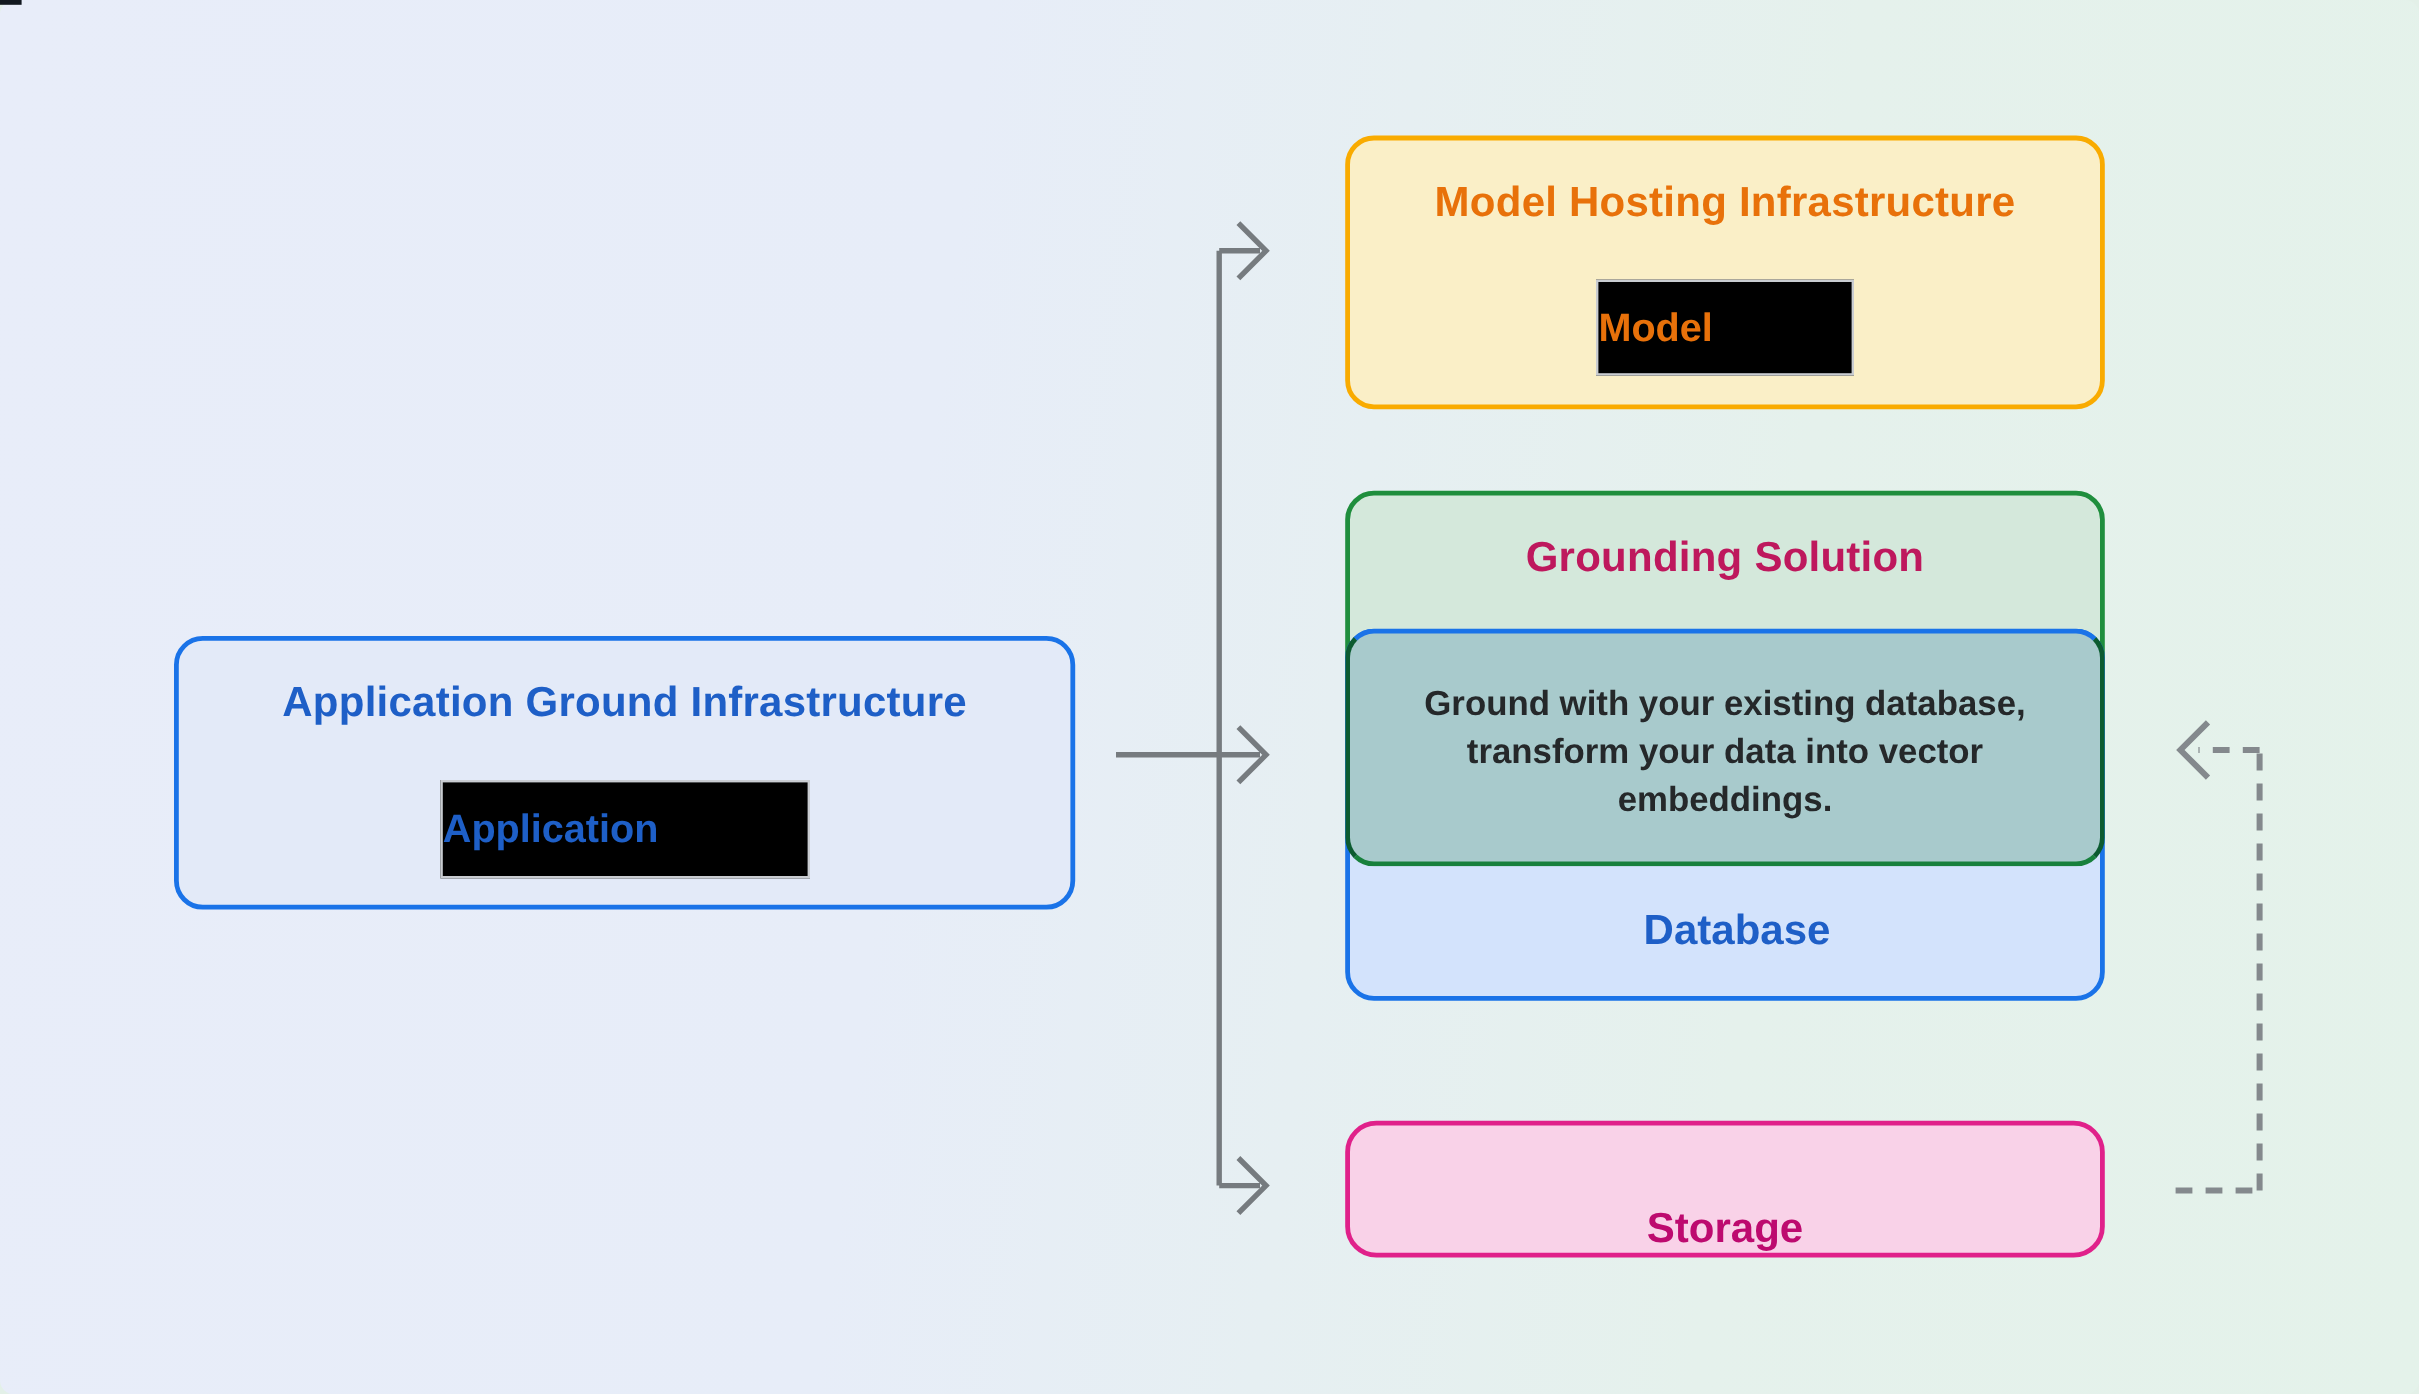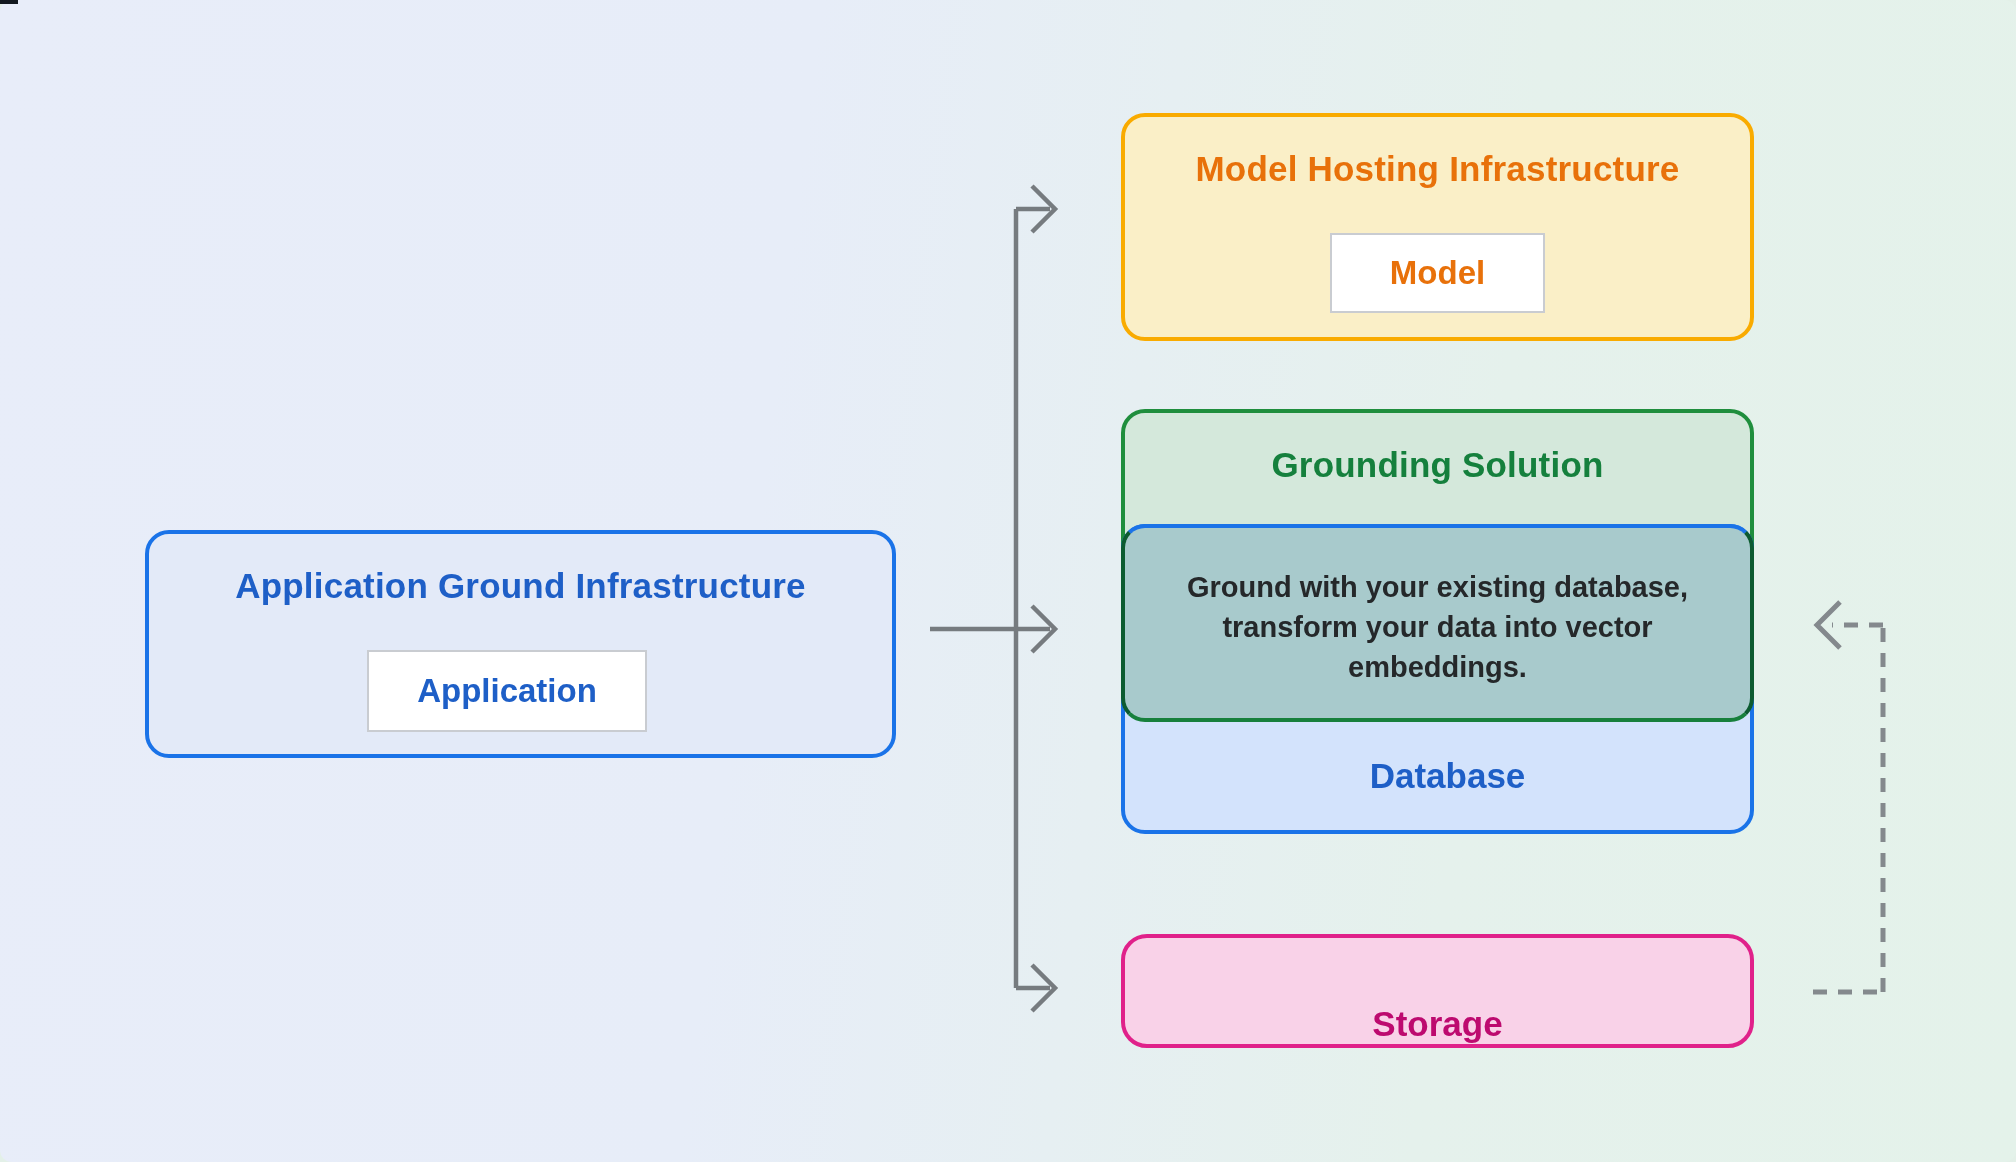--- a/index.html
+++ b/index.html
@@ -21,38 +21,38 @@
   .box-title{
     text-align:center;font-weight:bold;font-size:35px;letter-spacing:0.2px;
   }
   
   .app-box{
     left:145px;top:530px;width:751px;height:228px;
     background:#E3EAF8;border:4px solid #1A73E8;
   }
   .app-box .box-title{color:#1E5FC7;padding-top:32px;}
   .chip{
-    position:absolute;box-sizing:border-box;background:#ffffff;border:2px solid #C9CCD1;
-    display:flex;align-items:center;justify-content:center;
+    position:absolute;box-sizing:border-box;background:#000000;border:2px solid #C9CCD1;
+    display:flex;align-items:center;
     font-weight:bold;font-size:33px;
   }
-  .app-chip{left:218px;top:116px;width:280px;height:82px;color:#1E5FC7;}
+  .app-chip{left:218px;top:116px;width:308px;height:82px;color:#1E5FC7;}
   
   .model-box{
     left:1121px;top:113px;width:633px;height:228px;
     background:#FAEFC7;border:4px solid #F9AB00;
   }
   .model-box .box-title{color:#E8710A;padding-top:32px;}
   .model-chip{left:205px;top:116px;width:215px;height:80px;color:#E8710A;}
   
   .grounding-box{
     left:1121px;top:409px;width:633px;height:313px;
     background:#D4E8DB;border:4px solid #1F8E3D;z-index:1;
   }
-  .grounding-box .box-title{color:#15803d;padding-top:32px;}
+  .grounding-box .box-title{color:#be185d;padding-top:32px;}
   
   .database-box{
     left:1121px;top:524px;width:633px;height:310px;
     background:#D3E3FC;border:4px solid #1A73E8;z-index:2;
   }
   .database-label{
     position:absolute;left:0;right:0;bottom:0;height:108px;
     display:flex;align-items:center;justify-content:center;
     font-weight:bold;font-size:35px;color:#1E5FC7;padding-left:20px;
   }

